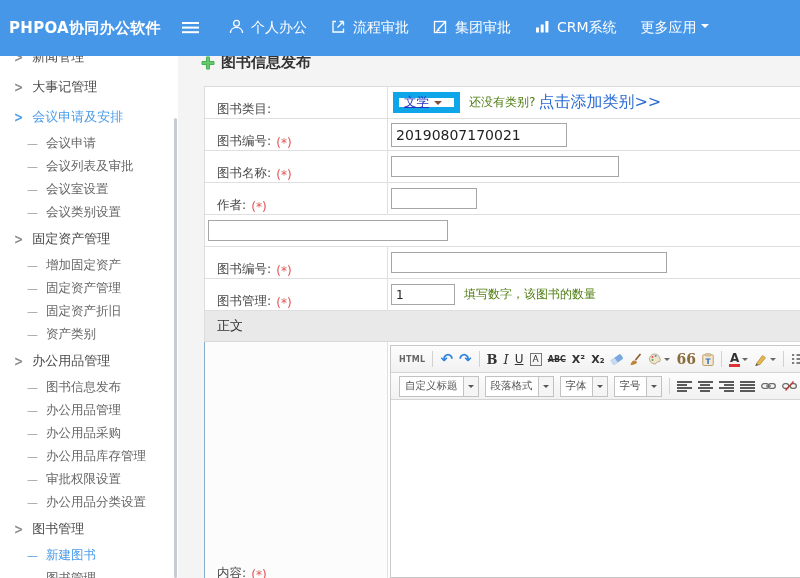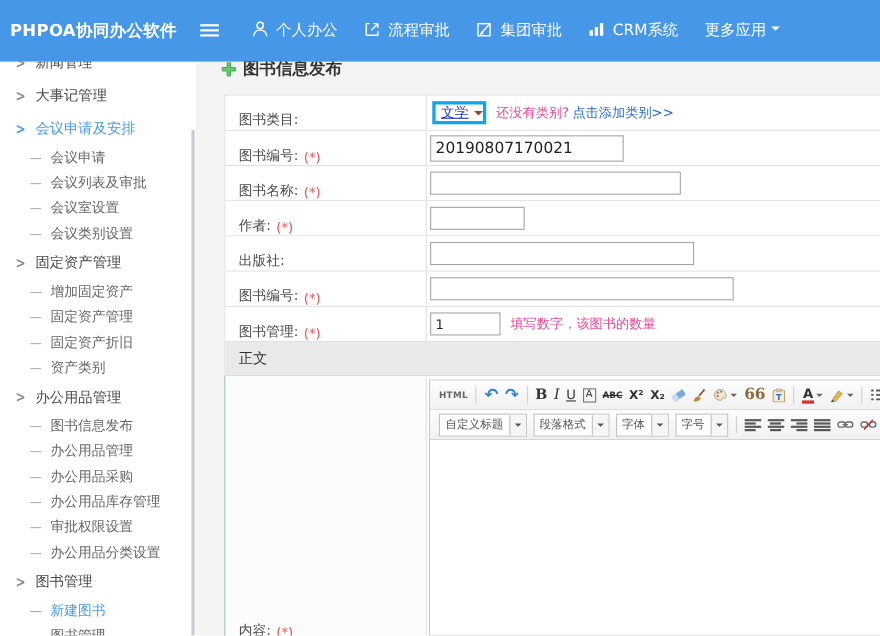--- a/index.html
+++ b/index.html
@@ -34,25 +34,25 @@
   .ptitle { font-size:15px; font-weight:bold; color:#333; }
 
   .ftable { position:absolute; top:46px; left:26px; width:780px; border:1px solid #dcdcdc; border-bottom:none; background:#fff; }
   .frow { display:flex; border-bottom:1px solid #dfdfdf; height:32px; background:#fff; }
   .fl { width:183px; border-right:1px solid #e0e0e0; display:flex; align-items:flex-end; padding-left:12px; font-size:12.5px; color:#4a4a4a; }
   .req { color:#e25555; margin-left:5px; font-size:12px; }
   .ff { flex:1; display:flex; align-items:center; padding-left:3px; }
   .ti { border:1px solid #a6a6a6; height:21px; font-size:12px; padding:0 4px; color:#222; background:#fff; }
   .ti.big { height:24px; font-size:14px; width:176px; }
   .w228{width:228px;} .w86{width:86px;} .w240{width:240px;} .w276{width:276px;} .w64{width:64px;}
-  .hint { font-size:12px; color:#ec4899; margin-left:9px; }
-  .cat-select { display:inline-flex; align-items:center; border:3px solid #0ea5e9; background:#fff; height:21px; padding:0 0 0 5px; margin-left:2px; cursor:pointer; }
+  .hint { font-size:12px; color:#4d7c0f; margin-left:9px; }
+  .cat-select { display:inline-flex; align-items:center; border:6px solid #0ea5e9; background:#fff; height:21px; padding:0 12px 0 5px; margin-left:2px; cursor:pointer; }
   .cat-val { font-size:12.5px; color:#2338c0; text-decoration:underline; }
   .cat-arrow { width:0; height:0; border:4px solid transparent; border-top-color:#8a4a3a; margin:4px 0 0 5px; }
-  .addlink { font-size:12px; color:#2b6cd4; margin-left:3px; cursor:pointer; }
+  .addlink { font-size:16px; color:#2b6cd4; margin-left:3px; cursor:pointer; }
 
   .secrow { height:31px; background:#e9e9e9; border-bottom:1px solid #d9d9d9; display:flex; align-items:center; padding-left:12px; font-size:13px; color:#333; }
   .crow { display:flex; height:240px; border-bottom:none; border-left:1px solid #85afd0; margin-left:-1px; background:#fff; }
   .crow .fl { background:#fcfcfc; }
 
   
   .edwrap { flex:1; padding:3px 0 0 2px; }
   .editor { width:556px; height:233px; border:1px solid #c9c9c9; background:#fff; display:flex; flex-direction:column; }
   .tbar { height:27px; background:linear-gradient(#fdfdfd,#f1f1f1); border-bottom:1px solid #d5d5d5; display:flex; align-items:center; padding:0 5px; white-space:nowrap; overflow:hidden; }
   .tbtn { display:inline-flex; align-items:center; justify-content:center; margin:0 3px; color:#333; cursor:pointer; flex:none; }
@@ -273,23 +273,20 @@
       <div class="fl">
           <span>作者:</span>
           <span class="req">(*)</span>
         </div>
       <div class="ff">
           <input class="ti w86" style="">
         </div>
     </div>
 
     <div class="frow">
-      <div class="fl">
-          <span>出版社:</span>
-        </div>
       <div class="ff">
           <input class="ti w240" style="">
         </div>
     </div>
 
     <div class="frow">
       <div class="fl">
           <span>图书编号:</span>
           <span class="req">(*)</span>
         </div>

